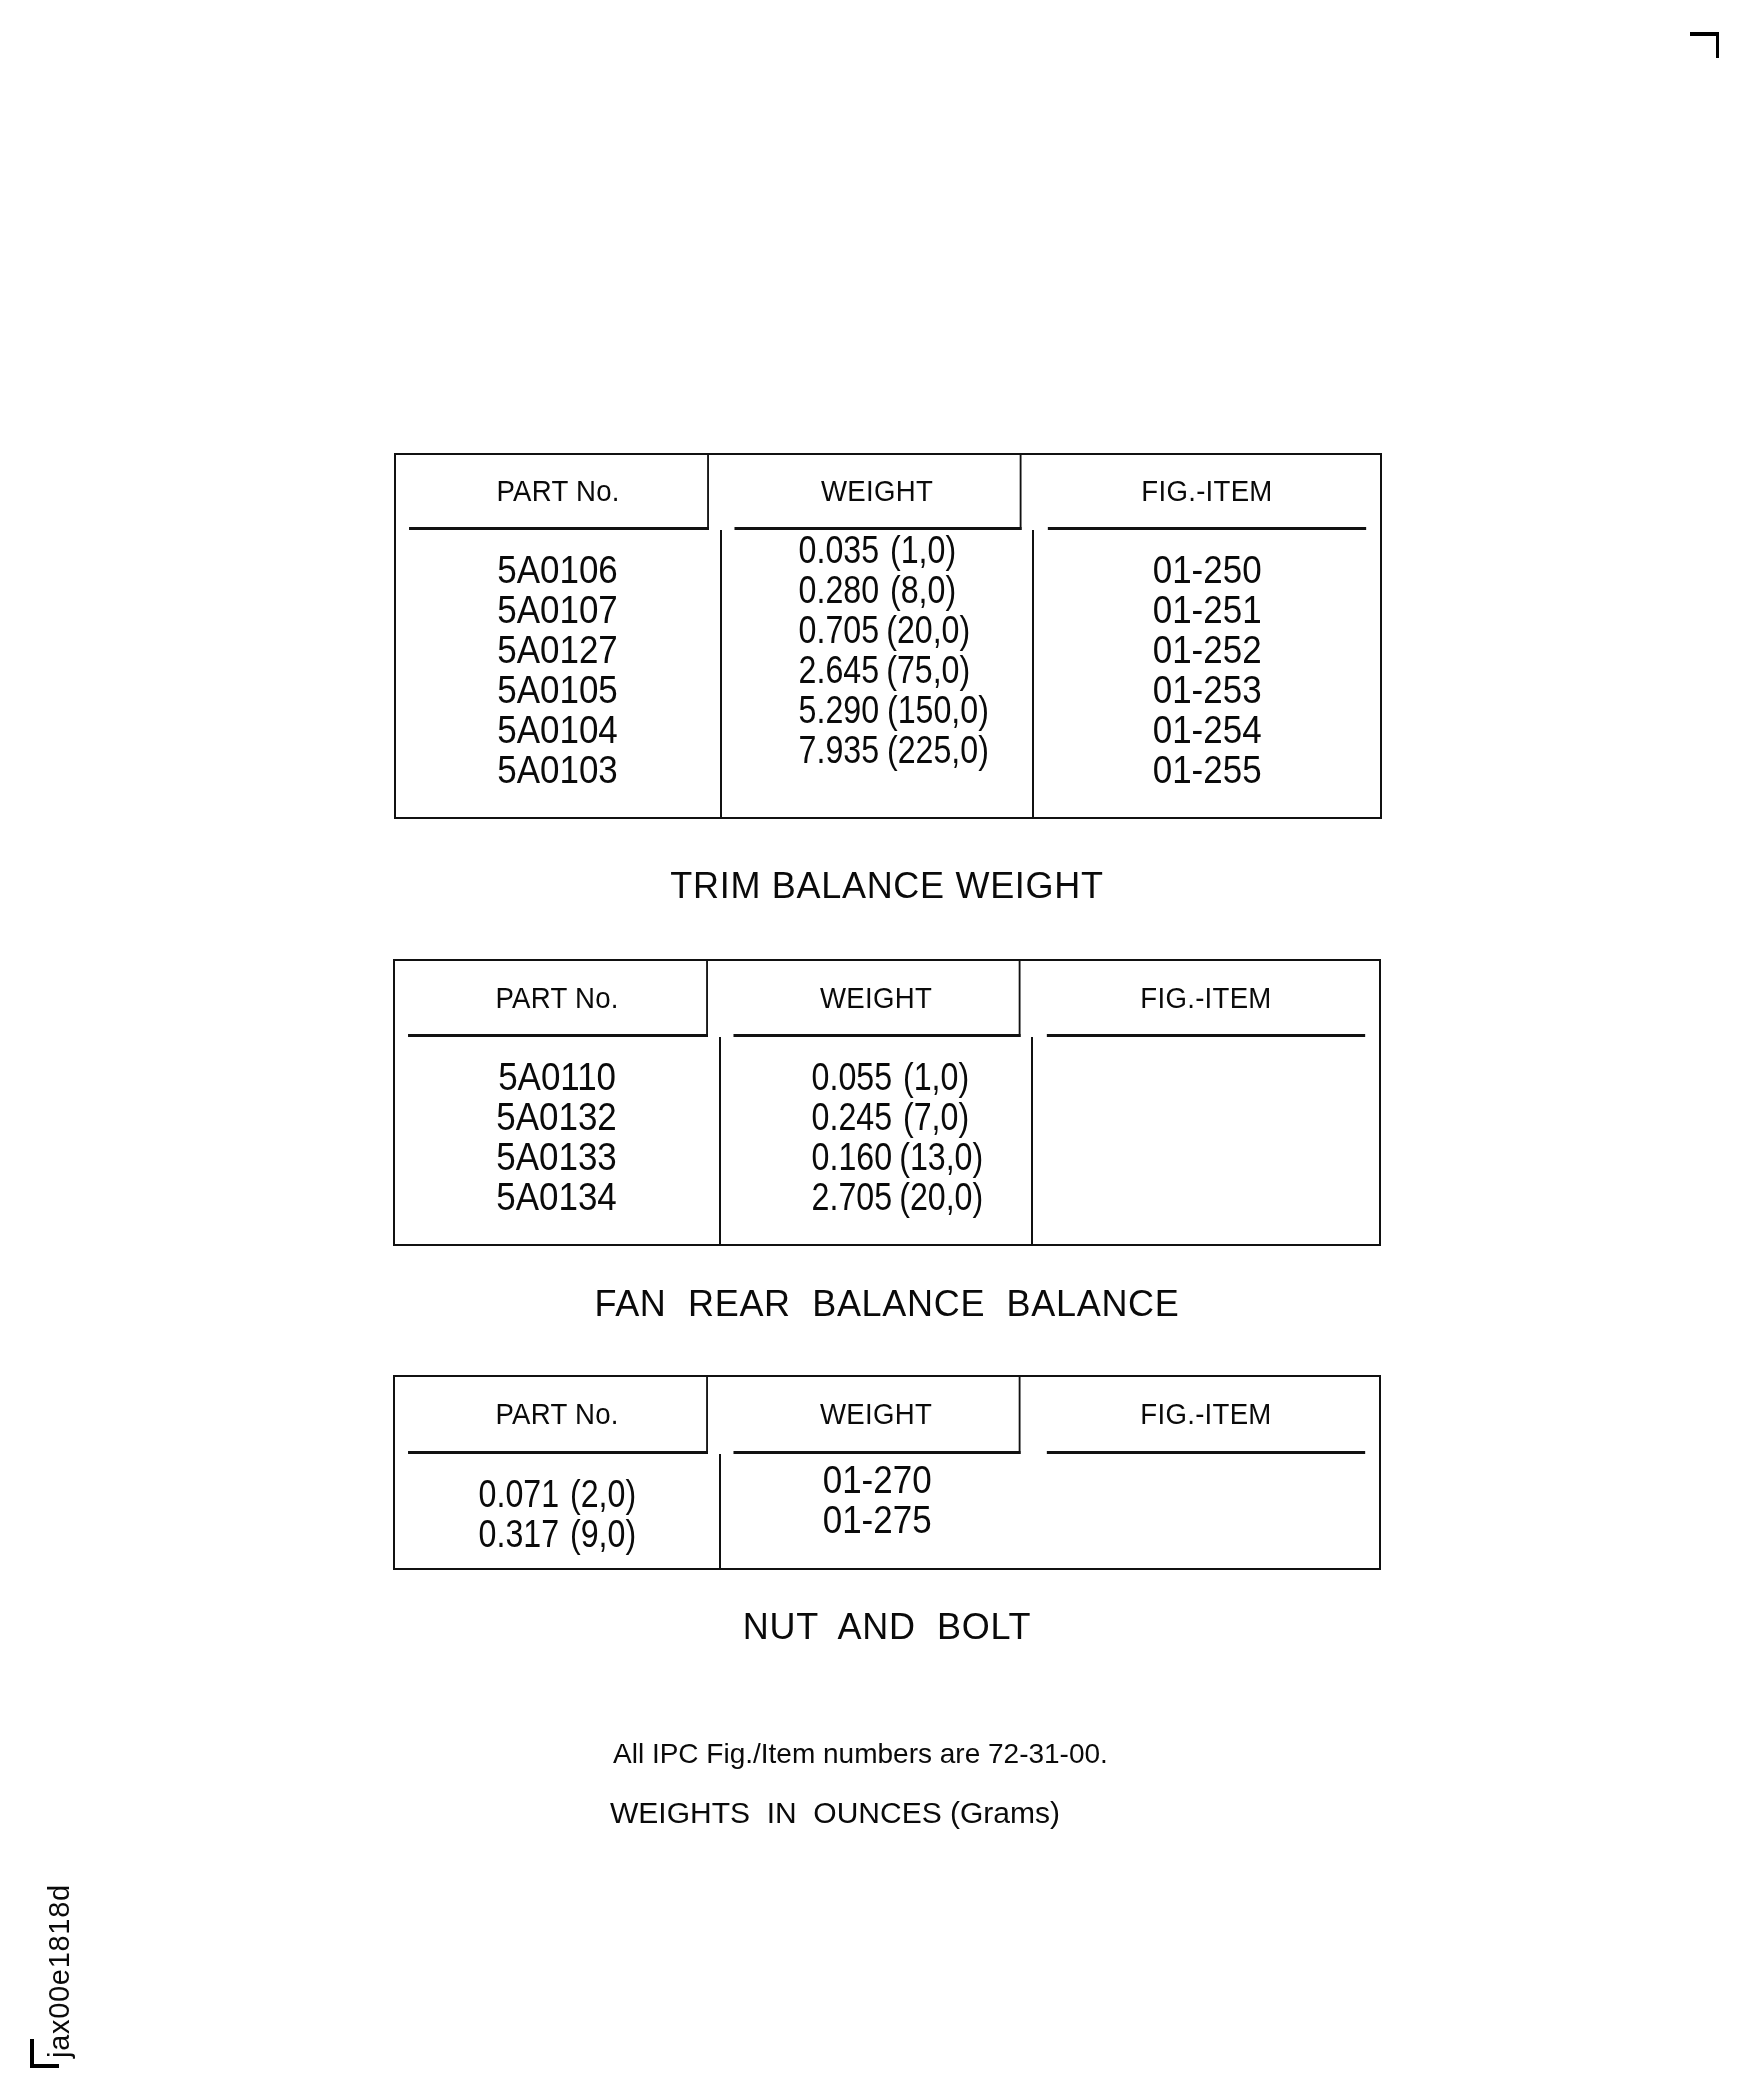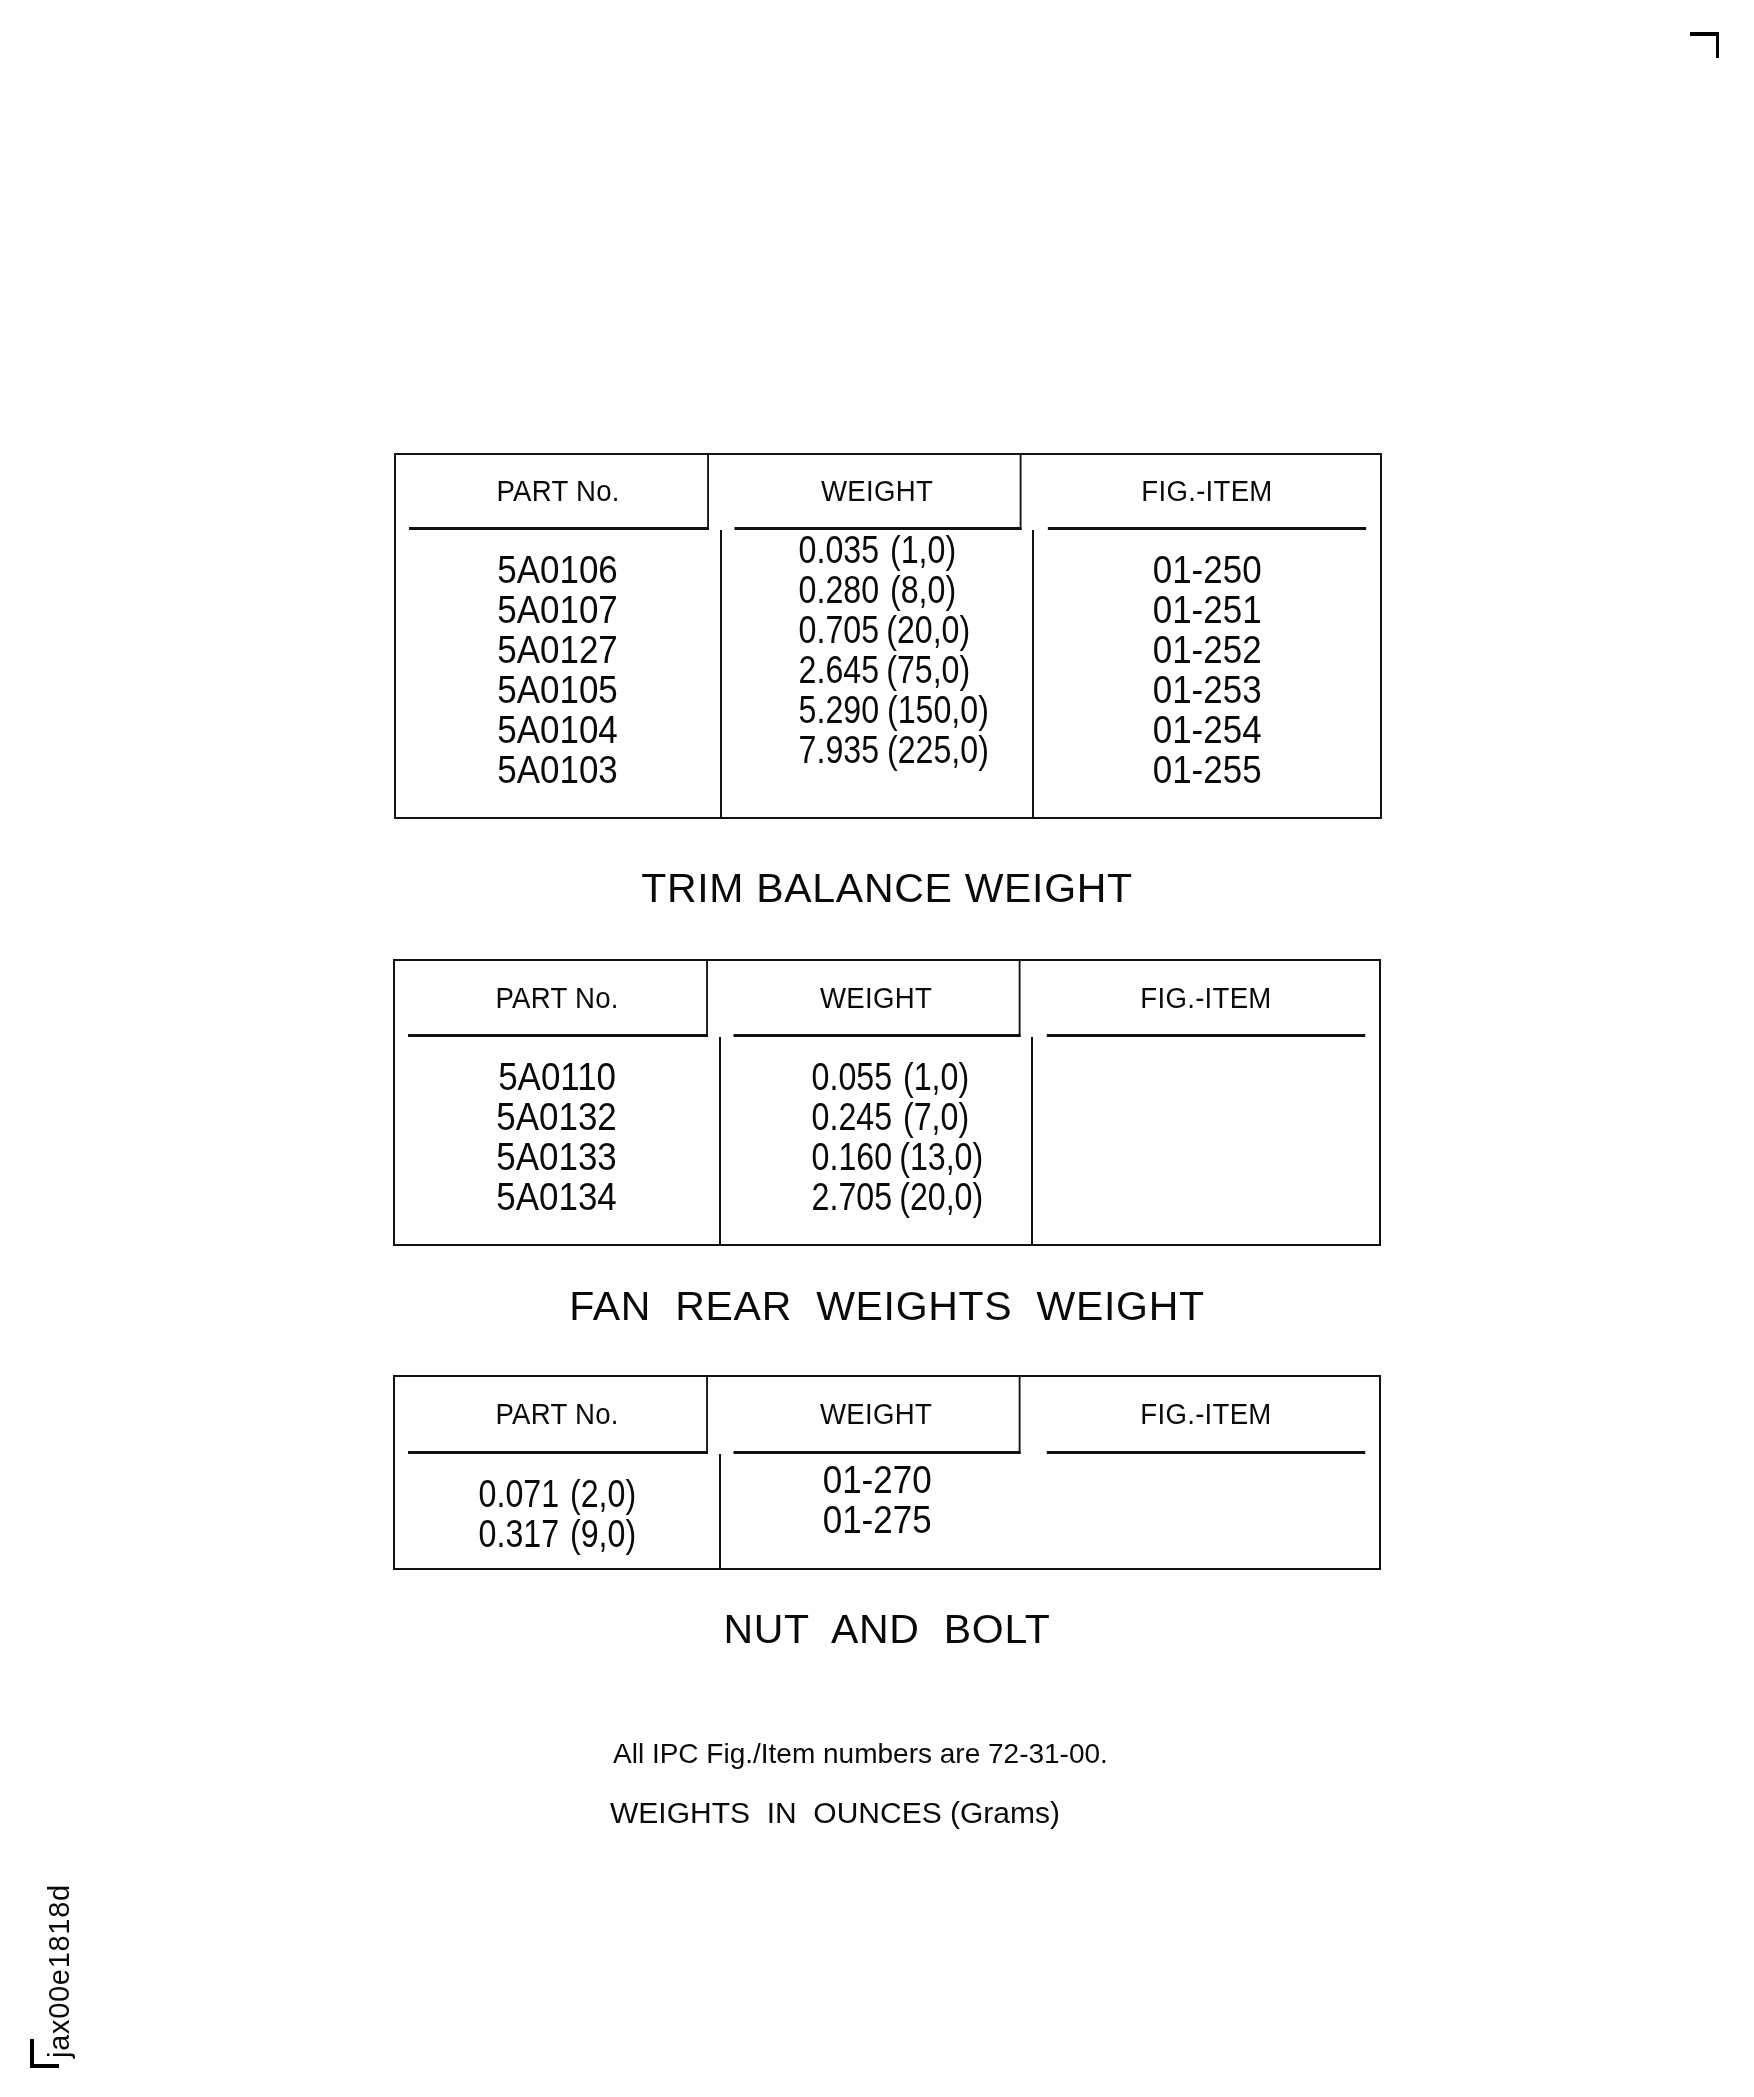--- a/index.html
+++ b/index.html
@@ -85,21 +85,21 @@
       transform: scaleX(0.92);
     }
     .weight-row .oz { text-align: left; }
     .weight-row .g { text-align: right; }
 
     .caption {
       position: absolute;
       left: 393px;
       width: 988px;
       text-align: center;
-      font-size: 41px;
+      font-size: 36px;
       letter-spacing: 0.7px;
       white-space: pre;
       line-height: 1;
     }
     .footer {
       position: absolute;
       left: 593px;
       width: 593px;
       font-size: 29px;
       line-height: 1;
@@ -186,21 +186,21 @@
     <div class="weight-row">
         <span class="oz">0.160</span>
         <span class="g">(13,0)</span>
       </div>
     <div class="weight-row">
         <span class="oz">2.705</span>
         <span class="g">(20,0)</span>
       </div>
   </div>
 </div>
-<div class="caption" style="top:1286px;">FAN  REAR  WEIGHTS  WEIGHT</div>
+<div class="caption" style="top:1286px;">FAN  REAR  BALANCE  BALANCE</div>
 
 <div class="ptable" style="left:393px; top:1375px; width:988px; height:195px; grid-template-rows:77px 1fr;">
   <div class="hcell col1">PART  No.</div>
   <div class="hcell col2">WEIGHT</div>
   <div class="hcell col3">FIG.-ITEM</div>
 
   <div class="bcell col2" style="padding-top:20px;">
     <div class="weight-row">
         <span class="oz">0.071</span>
         <span class="g">(2,0)</span>

